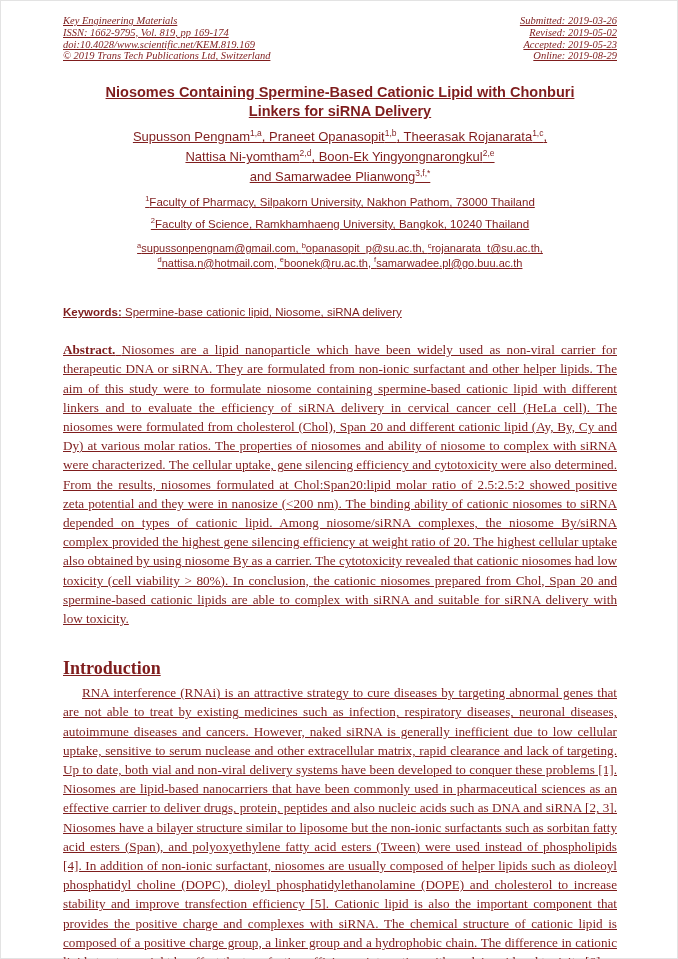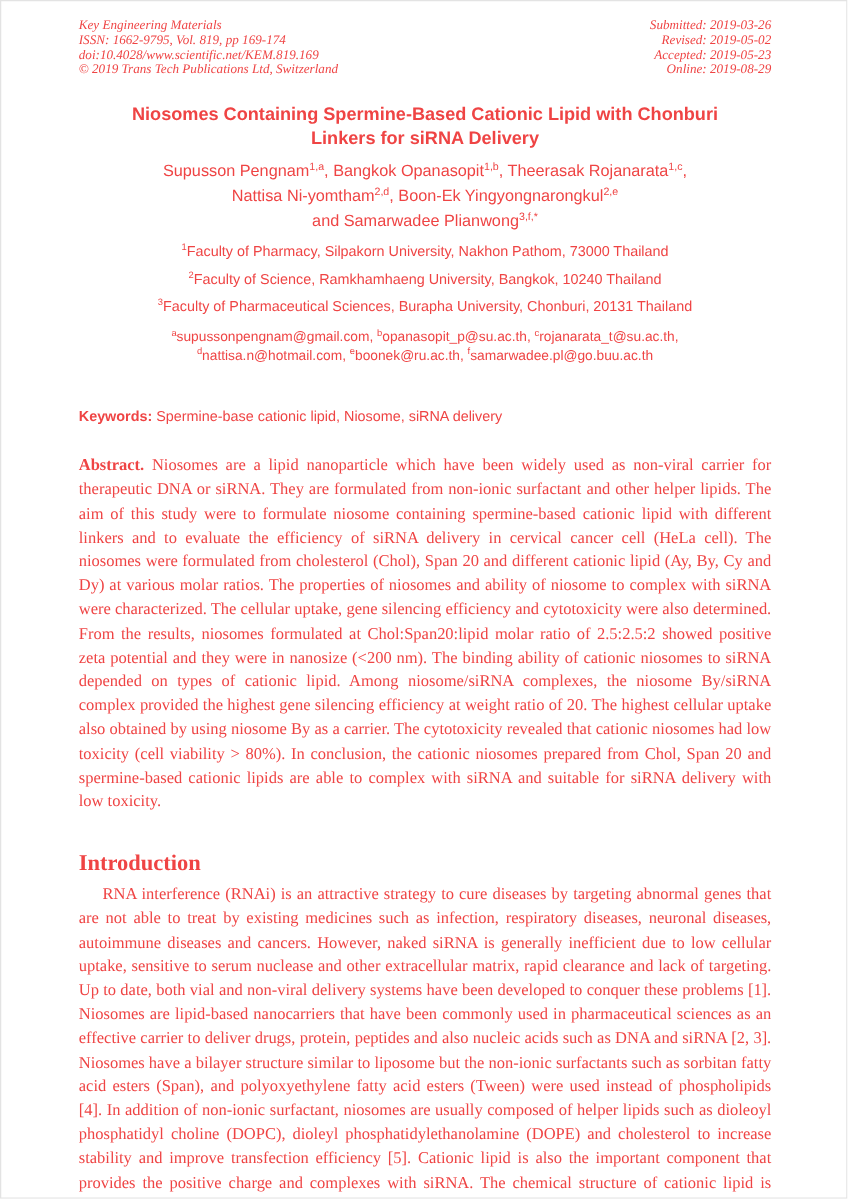--- a/index.html
+++ b/index.html
@@ -1,26 +1,27 @@
 <!DOCTYPE html>
 <html><head>
 <meta charset="utf-8">
 <style>
   * { box-sizing: border-box; }
   html, body { margin: 0; padding: 0; background: #ffffff; }
   .page {
     width: 678px;
     height: 959px;
     background: #ffffff;
-    color: #ef4444;
+    color: #7f1d1d;
     position: relative;
     padding: 15px 61px 0 63px;
     font-family: "Liberation Serif", serif;
     overflow: hidden;
     box-shadow: inset 0 0 0 1px #e3e3e3;
+    text-decoration: underline;
   }
   .header {
     display: flex;
     justify-content: space-between;
     font-style: italic;
     font-size: 10.5px;
     line-height: 11.8px;
   }
   .header-right { text-align: right; }
   .title {
@@ -103,29 +104,28 @@
       <div>Online: 2019-08-29</div>
     </div>
   </div>
 
   <div class="title">
     <div>Niosomes Containing Spermine-Based Cationic Lipid with Chonburi</div>
     <div>Linkers for siRNA Delivery</div>
   </div>
 
   <div class="authors">
-    <div><span>Supusson Pengnam</span><sup>1,a</sup><span>, Bangkok Opanasopit</span><sup>1,b</sup><span>, Theerasak Rojanarata</span><sup>1,c</sup><span>,</span></div>
+    <div><span>Supusson Pengnam</span><sup>1,a</sup><span>, Praneet Opanasopit</span><sup>1,b</sup><span>, Theerasak Rojanarata</span><sup>1,c</sup><span>,</span></div>
     <div><span>Nattisa Ni-yomtham</span><sup>2,d</sup><span>, Boon-Ek Yingyongnarongkul</span><sup>2,e</sup></div>
     <div><span>and Samarwadee Plianwong</span><sup>3,f,*</sup></div>
   </div>
 
   <div class="affiliations">
     <div class="affiliation-line"><sup>1</sup><span>Faculty of Pharmacy, Silpakorn University, Nakhon Pathom, 73000 Thailand</span></div>
     <div class="affiliation-line"><sup>2</sup><span>Faculty of Science, Ramkhamhaeng University, Bangkok, 10240 Thailand</span></div>
-    <div class="affiliation-line"><sup>3</sup><span>Faculty of Pharmaceutical Sciences, Burapha University, Chonburi, 20131 Thailand</span></div>
   </div>
 
   <div class="emails">
     <div><sup>a</sup><span>supussonpengnam@gmail.com, </span><sup>b</sup><span>opanasopit_p@su.ac.th, </span><sup>c</sup><span>rojanarata_t@su.ac.th,</span></div>
     <div><sup>d</sup><span>nattisa.n@hotmail.com, </span><sup>e</sup><span>boonek@ru.ac.th, </span><sup>f</sup><span>samarwadee.pl@go.buu.ac.th</span></div>
   </div>
 
   <div class="keywords">
     <span class="kw-label">Keywords:</span>
     <span>Spermine-base cationic lipid, Niosome, siRNA delivery</span>

